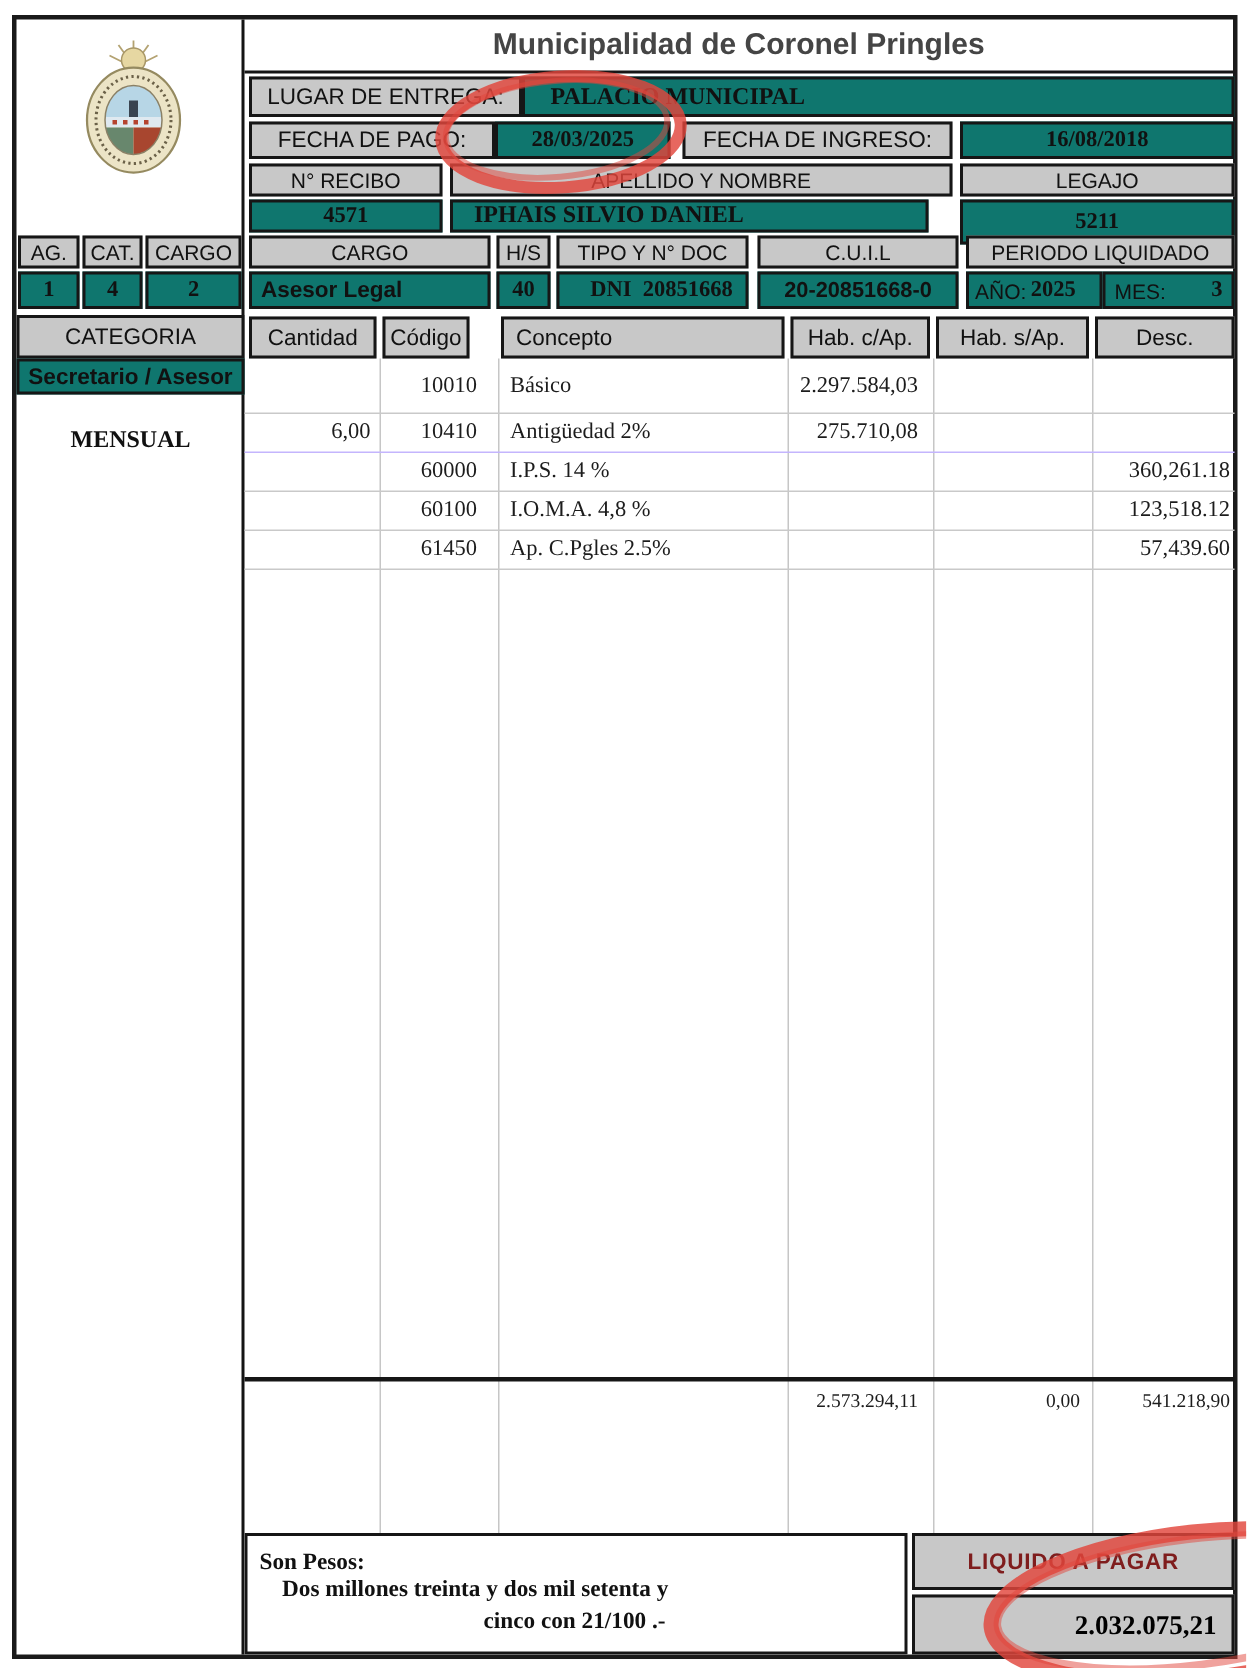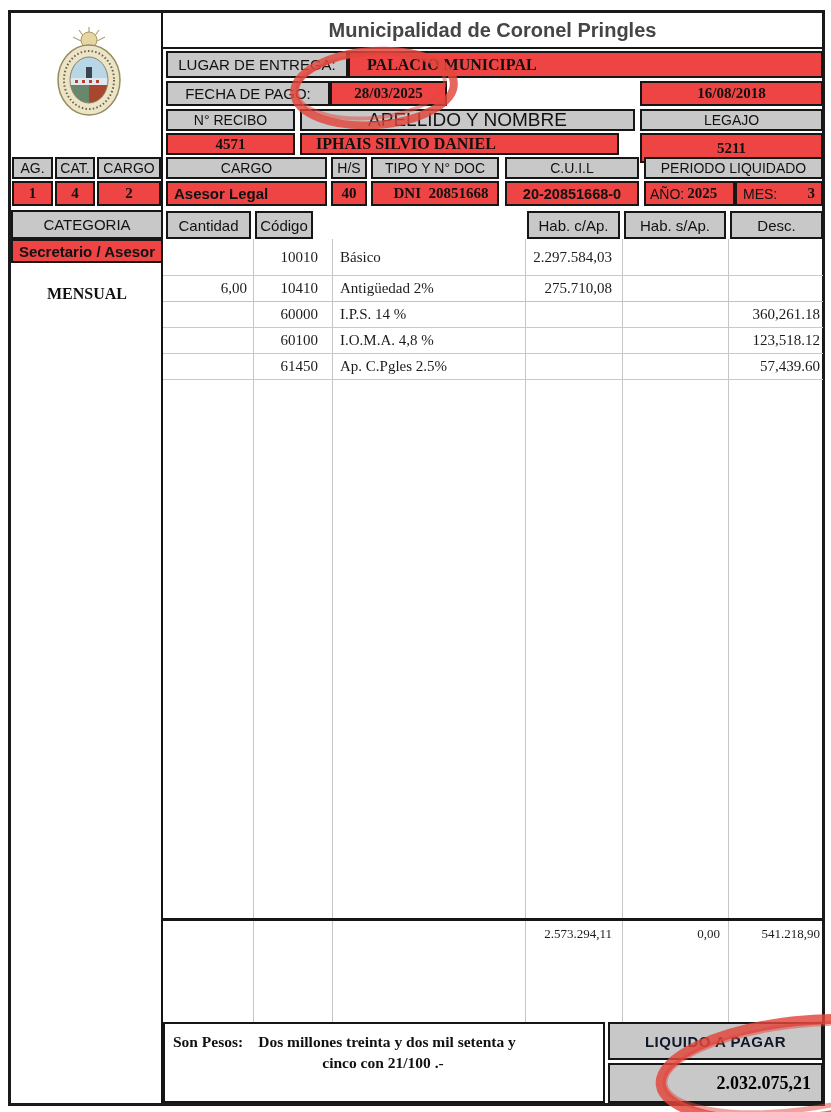--- a/index.html
+++ b/index.html
@@ -3,21 +3,21 @@
 <meta charset="utf-8">
 <style>
   html,body{margin:0;padding:0;background:#ffffff;}
   .page{position:relative;width:831px;height:1112px;background:#fff;overflow:hidden;
         font-family:"Liberation Sans",sans-serif;color:#111;}
   .doc{position:absolute;left:8px;top:10px;width:817px;height:1096px;
        border:3px solid #1a1a1a;box-sizing:border-box;}
   .abs{position:absolute;box-sizing:border-box;}
   .graybox{background:#c8c8c8;border:2px solid #161616;display:flex;align-items:center;
            justify-content:center;font-size:15px;white-space:nowrap;overflow:hidden;}
-  .whitebox{background:#ef4444;border:2px solid #161616;display:flex;align-items:center;
+  .whitebox{background:#0f766e;border:2px solid #161616;display:flex;align-items:center;
             white-space:nowrap;overflow:hidden;}
   .center{justify-content:center;}
   .serifb{font-family:"Liberation Serif",serif;font-weight:bold;}
   .sansb{font-weight:bold;}
   .leftcol{position:absolute;left:0;top:0;bottom:0;width:152px;border-right:2.5px solid #141414;box-sizing:border-box;}
   .title-row{left:152px;right:0;top:0;height:36px;border-bottom:2px solid #161616;
              display:flex;align-items:center;justify-content:center;font-size:20px;font-weight:bold;color:#454545;}
   .vline{position:absolute;width:1px;background:#c6c6c6;top:226px;}
   .detrow{position:absolute;left:152px;width:660px;display:flex;align-items:center;
           font-family:"Liberation Serif",serif;font-size:15px;color:#1c1c1c;}
@@ -65,24 +65,25 @@
       <ellipse cx="38" cy="55" rx="19" ry="23" fill="none" stroke="#8a8066" stroke-width="1"></ellipse>
     </svg>
 
     <div class="abs title-row">Municipalidad de Coronel Pringles</div>
 
     <div class="abs graybox" style="left:155px;top:38px;width:182px;height:27px;">LUGAR DE ENTREGA:</div>
     <div class="abs whitebox serifb" style="left:337px;top:38px;width:475px;height:27px;font-size:16px;padding-left:17px;">PALACIO MUNICIPAL</div>
 
     <div class="abs graybox" style="left:155px;top:68px;width:164px;height:25px;">FECHA DE PAGO:</div>
     <div class="abs whitebox serifb center" style="left:319px;top:68px;width:117px;height:25px;font-size:15px;">28/03/2025</div>
+    <div class="abs graybox" style="left:444px;top:68px;width:180px;height:25px;">FECHA DE INGRESO:</div>
     <div class="abs whitebox serifb center" style="left:629px;top:68px;width:183px;height:25px;font-size:15px;">16/08/2018</div>
 
     <div class="abs graybox" style="left:155px;top:96px;width:129px;height:22px;font-size:14px;">N° RECIBO</div>
-    <div class="abs graybox" style="left:289px;top:96px;width:335px;height:22px;font-size:19px;">APELLIDO Y NOMBRE</div>
+    <div class="abs graybox" style="left:289px;top:96px;width:335px;height:22px;font-size:14px;">APELLIDO Y NOMBRE</div>
     <div class="abs graybox" style="left:629px;top:96px;width:183px;height:22px;font-size:14px;">LEGAJO</div>
 
     <div class="abs whitebox serifb center" style="left:155px;top:120px;width:129px;height:22px;font-size:15px;">4571</div>
     <div class="abs whitebox serifb" style="left:289px;top:120px;width:319px;height:22px;font-size:16px;padding-left:14px;">IPHAIS SILVIO DANIEL</div>
     <div class="abs whitebox serifb center" style="left:629px;top:120px;width:183px;height:30px;font-size:15px;">5211</div>
 
     <div class="abs graybox" style="left:1px;top:144px;width:41px;height:22px;font-size:14px;">AG.</div>
     <div class="abs graybox" style="left:44px;top:144px;width:40px;height:22px;font-size:14px;">CAT.</div>
     <div class="abs graybox" style="left:86px;top:144px;width:64px;height:22px;font-size:14px;">CARGO</div>
     <div class="abs graybox" style="left:155px;top:144px;width:161px;height:22px;font-size:14px;">CARGO</div>
@@ -106,20 +107,21 @@
       <span>MES:</span>
         <span class="serifb" style="font-size:15px;">3</span>
     </div>
 
     <div class="abs graybox" style="left:0;top:197px;width:152px;height:29px;">CATEGORIA</div>
     <div class="abs whitebox sansb center" style="left:0;top:226px;width:152px;height:24px;font-size:15px;">Secretario / Asesor</div>
     <div class="abs serifb" style="left:0;top:272px;width:152px;text-align:center;font-size:16px;">MENSUAL</div>
 
     <div class="abs graybox" style="left:155px;top:198px;width:85px;height:28px;">Cantidad</div>
     <div class="abs graybox" style="left:244px;top:198px;width:58px;height:28px;">Código</div>
+    <div class="abs graybox" style="left:323px;top:198px;width:189px;height:28px;justify-content:flex-start;padding-left:8px;">Concepto</div>
     <div class="abs graybox" style="left:516px;top:198px;width:93px;height:28px;">Hab. c/Ap.</div>
     <div class="abs graybox" style="left:613px;top:198px;width:102px;height:28px;">Hab. s/Ap.</div>
     <div class="abs graybox" style="left:719px;top:198px;width:93px;height:28px;">Desc.</div>
 
     <div class="vline" style="left:242px;bottom:81px;"></div>
     <div class="vline" style="left:321px;bottom:81px;"></div>
     <div class="vline" style="left:514px;bottom:81px;"></div>
     <div class="vline" style="left:611px;bottom:81px;"></div>
     <div class="vline" style="left:717px;bottom:81px;"></div>
 
@@ -169,28 +171,28 @@
       <span class="c-cant"></span>
       <span class="c-cod"></span>
       <span class="c-con"></span>
       <span class="c-hc">2.573.294,11</span>
       <span class="c-hs">0,00</span>
       <span class="c-desc">541.218,90</span>
     </div>
 
     <div class="abs serifb" style="left:152px;top:1009px;width:442px;height:81px;border:2px solid #161616;background:#fff;
          font-size:15.5px;padding:9px 10px 0 8px;">
-      <div style="display:flex;">
+      <div style="display:flex;flex-direction:column;">
         <span>Son Pesos:</span>
         <span style="margin-left:15px;">Dos millones treinta y dos mil setenta y</span>
       </div>
       <div style="text-align:center;margin-top:3px;">cinco con 21/100 .-</div>
     </div>
 
-    <div class="abs graybox sansb" style="left:597px;top:1009px;width:215px;height:38px;color:#0f172a;letter-spacing:0.5px;">LIQUIDO A PAGAR</div>
+    <div class="abs graybox sansb" style="left:597px;top:1009px;width:215px;height:38px;color:#7f1d1d;letter-spacing:0.5px;">LIQUIDO A PAGAR</div>
     <div class="abs graybox serifb" style="left:597px;top:1050px;width:215px;height:40px;justify-content:flex-end;
          padding-right:10px;font-size:18px;color:#000000;">2.032.075,21</div>
   </div>
 
   <svg class="overlay" width="831" height="1112" viewBox="0 0 831 1112">
     <g fill="none" stroke="#e2453c" stroke-linecap="round">
       <ellipse cx="374" cy="88" rx="80" ry="37" transform="rotate(-4 374 88)" stroke-width="8" opacity="0.82"></ellipse>
       <ellipse cx="371" cy="86" rx="74" ry="32" transform="rotate(-5 371 86)" stroke-width="4" opacity="0.5"></ellipse>
       <ellipse cx="800" cy="1070" rx="140" ry="49" transform="rotate(-6 800 1070)" stroke-width="10" opacity="0.82"></ellipse>
       <ellipse cx="796" cy="1068" rx="132" ry="42" transform="rotate(-7 796 1068)" stroke-width="5" opacity="0.5"></ellipse>

